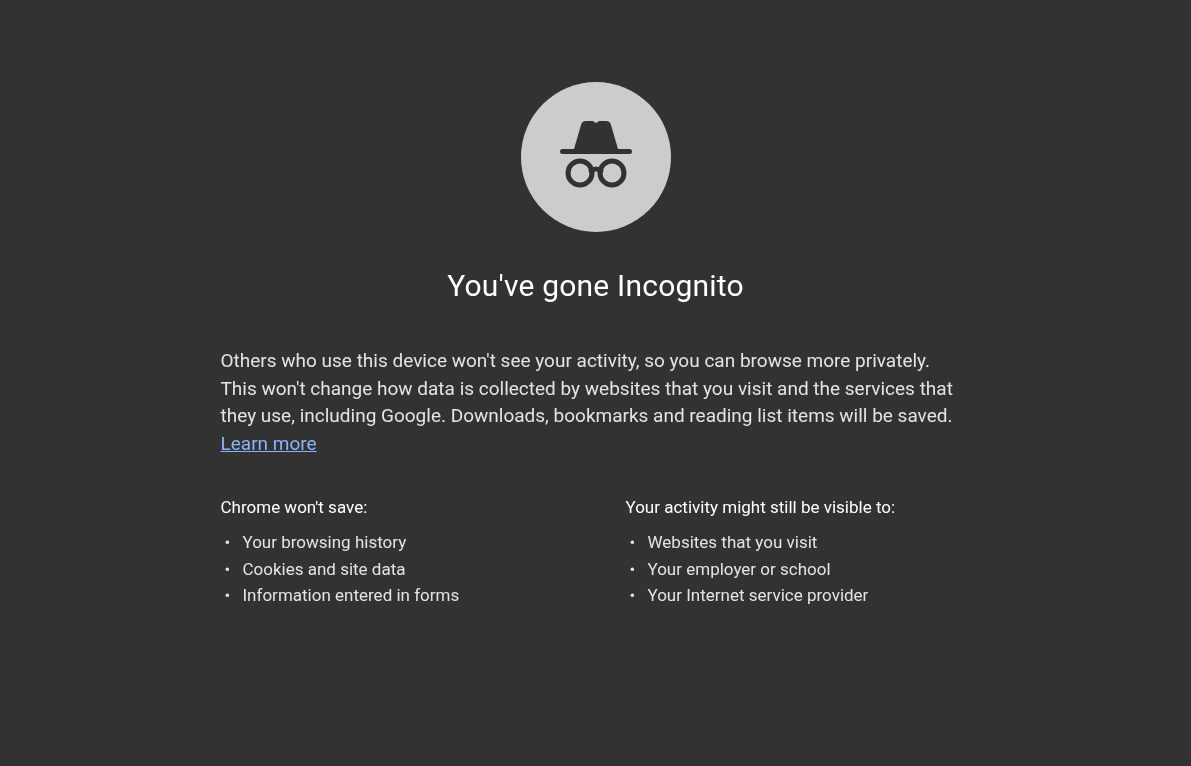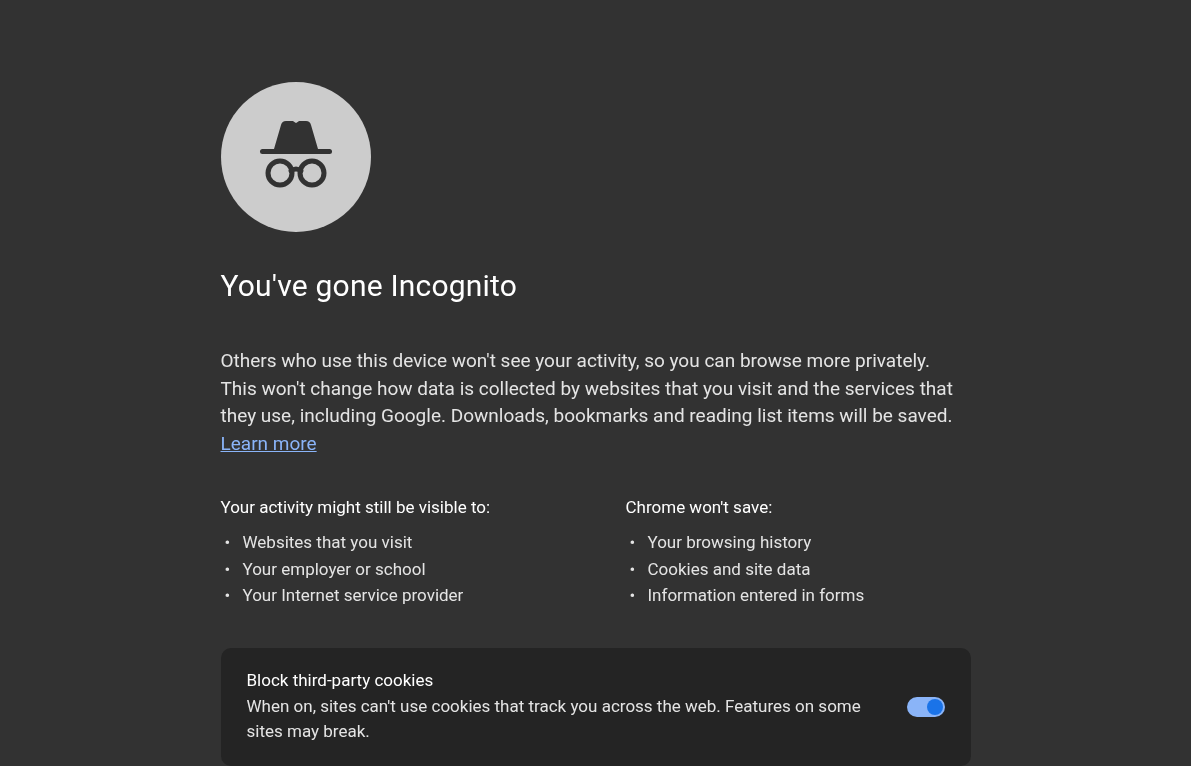--- a/index.html
+++ b/index.html
@@ -15,21 +15,21 @@
       color: #e8eaed;
       display: flex;
       justify-content: center;
       overflow: hidden;
     }
     .container {
       width: 750px;
       padding-top: 82px;
       display: flex;
       flex-direction: column;
-      align-items: flex-start;
+      align-items: center;
     }
     .icon-circle {
       width: 150px;
       height: 150px;
       background: #cccccc;
       border-radius: 50%;
       display: flex;
       align-items: center;
       justify-content: center;
       margin-bottom: 36px;
@@ -146,40 +146,31 @@
   </div>
 
   <h1 class="title">You've gone Incognito</h1>
 
   <p class="description">
     <span>Others who use this device won't see your activity, so you can browse more privately. This won't change how data is collected by websites that you visit and the services that they use, including Google. Downloads, bookmarks and reading list items will be saved. </span><a href="#">Learn more</a>
   </p>
 
   <div class="columns">
     <div class="column">
+      <div class="column-heading">Chrome won't save:</div>
+      <ul>
+        <li>Your browsing history</li>
+        <li>Cookies and site data</li>
+        <li>Information entered in forms</li>
+      </ul>
+    </div>
+    <div class="column">
       <div class="column-heading">Your activity might still be visible to:</div>
       <ul>
         <li>Websites that you visit</li>
         <li>Your employer or school</li>
         <li>Your Internet service provider</li>
       </ul>
     </div>
-    <div class="column">
-      <div class="column-heading">Chrome won't save:</div>
-      <ul>
-        <li>Your browsing history</li>
-        <li>Cookies and site data</li>
-        <li>Information entered in forms</li>
-      </ul>
-    </div>
   </div>
 
-  <div class="toggle-card">
-    <div class="toggle-text">
-      <div class="toggle-title">Block third-party cookies</div>
-      <div class="toggle-desc">When on, sites can't use cookies that track you across the web. Features on some sites may break.</div>
-    </div>
-    <div class="toggle">
-      <div class="toggle-knob"></div>
-    </div>
-  </div>
 
 </div>
 
 </body></html>

